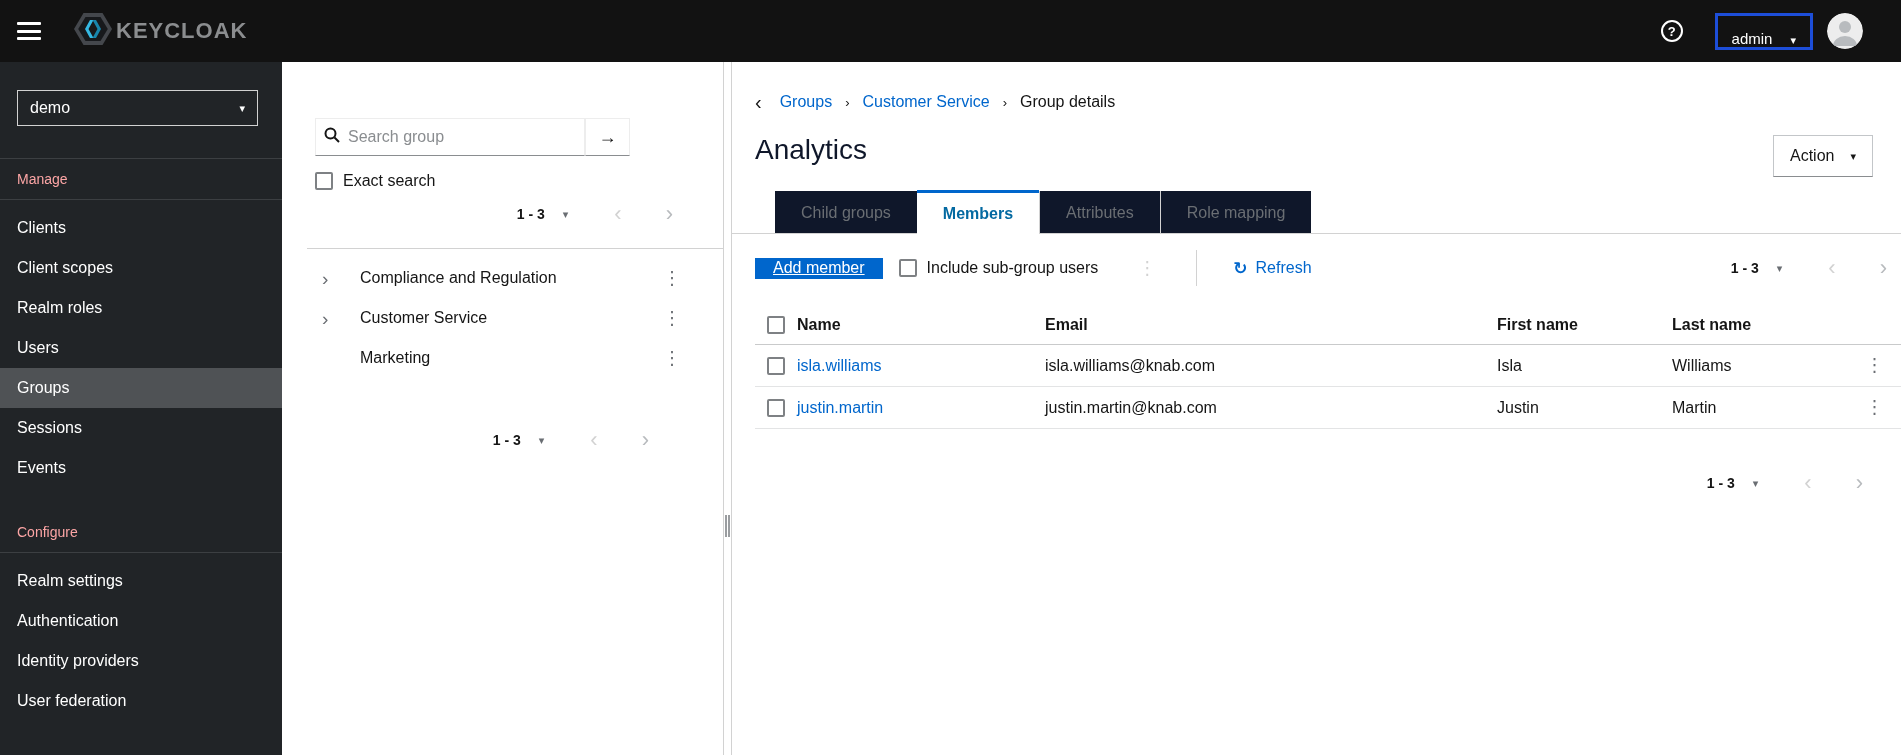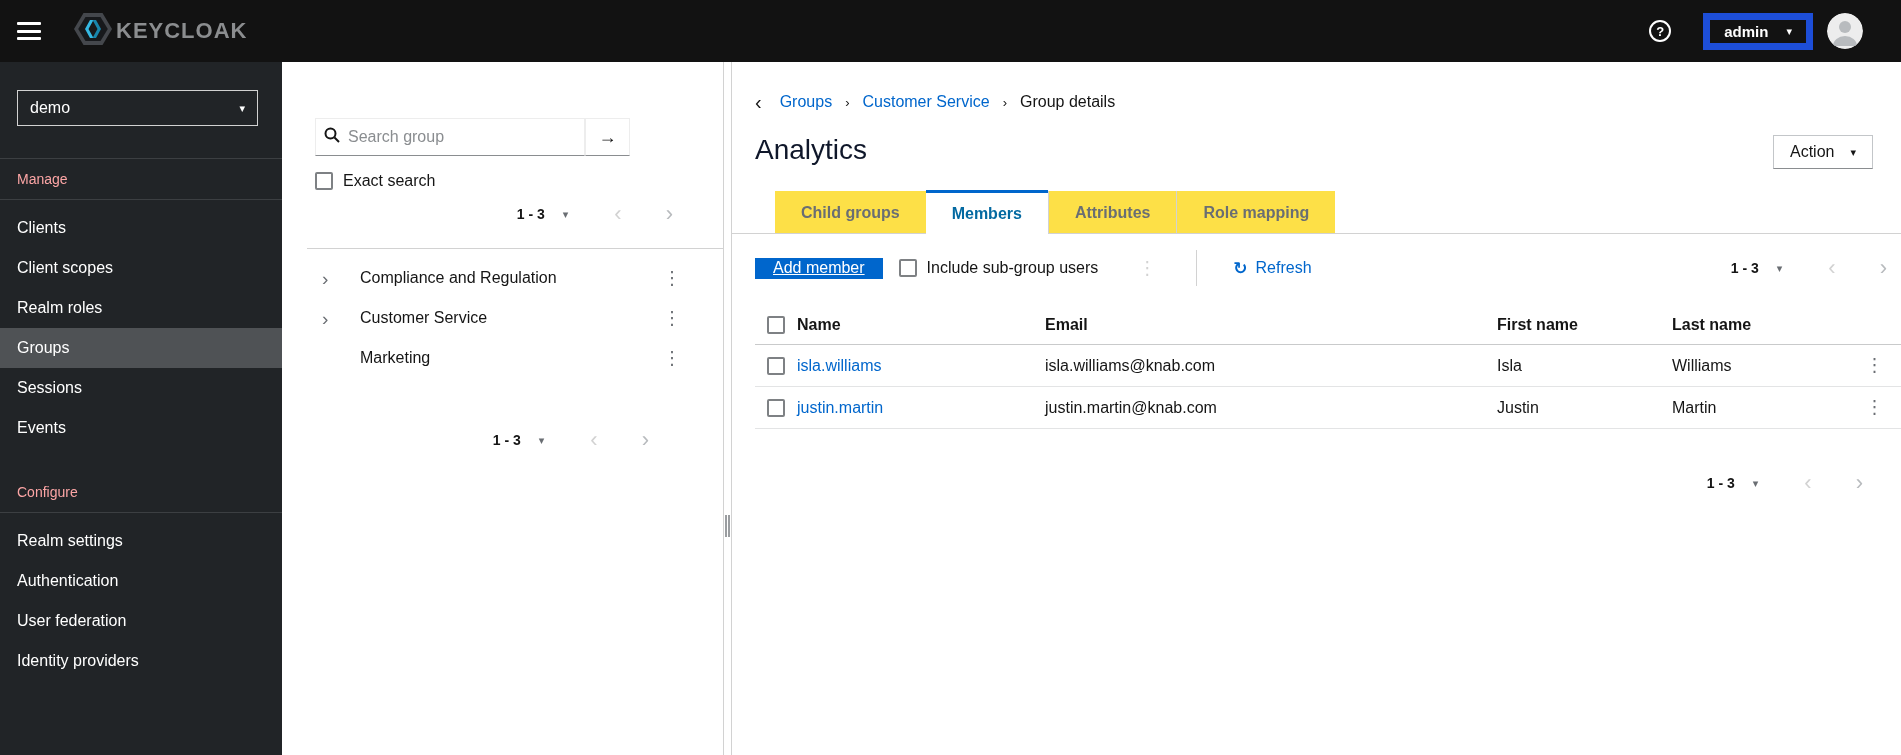--- a/index.html
+++ b/index.html
@@ -12,22 +12,22 @@
     background:#121212; display:flex; align-items:center; }
   .hamburger { margin-left:17px; width:24px; height:18px; display:flex; flex-direction:column;
     justify-content:space-between; cursor:pointer; }
   .hamburger span { display:block; height:3px; background:#fff; border-radius:1px; }
   .brand { display:flex; align-items:center; margin-left:33px; }
   .brand-text { font-size:22px; font-weight:bold; color:#8b8d8f; letter-spacing:1px; margin-left:4px; }
   .masthead-spacer { flex:1; }
   .help-icon { width:22px; height:22px; border:2px solid #fff; border-radius:50%;
     color:#fff; font-size:13px; font-weight:bold; display:flex; align-items:center;
     justify-content:center; margin-right:32px; cursor:pointer; }
-  .user-dropdown { height:37px; border:7px solid #1d4ed8; color:#fff; font-size:15px;
-    display:flex; align-items:center; padding:0 14px; margin-right:14px; cursor:pointer;font-weight:bold; }
+  .user-dropdown { height:37px; border:3px solid #1d4ed8; color:#fff; font-size:15px;
+    display:flex; align-items:flex-end; padding:0 14px; margin-right:14px; cursor:pointer; }
   .user-dropdown .caret { margin-left:18px; font-size:11px; color:#fff; }
   .avatar { width:36px; height:36px; border-radius:50%; overflow:hidden; margin-right:38px;
     cursor:pointer; flex:none; }
 
   
   .sidebar { position:absolute; left:0; top:62px; width:282px; height:693px; background:#212427; }
   .realm-select { margin:28px 20px 0 17px; width:241px; height:36px; border:1px solid #d2d2d2;
     display:flex; align-items:center; color:#fff; font-size:16px; padding:0 12px; cursor:pointer; }
   .realm-select .caret { margin-left:auto; font-size:11px; color:#fff; }
   .nav-sep { border-top:1px solid #3c3f42; margin-top:32px; }
@@ -82,31 +82,31 @@
 
   
   .main { position:absolute; left:732px; top:62px; width:1169px; height:693px; background:#fff;
     padding-left:23px; }
   .breadcrumb { display:flex; align-items:center; margin-top:30px; font-size:16px; }
   .bc-back { font-size:20px; color:#151515; margin-right:18px; cursor:pointer; line-height:1; }
   .bc-link { color:#0066cc; text-decoration:none; cursor:pointer; }
   .bc-sep { margin:0 13px; font-size:13px; color:#151515; }
   .bc-current { color:#151515; }
   .page-title { margin-top:22px; font-size:28px; font-weight:500; line-height:32px; color:#0f172a; }
-  .action-btn { position:absolute; top:73px; right:28px; height:34px; background:#fff;
+  .action-btn { position:absolute; top:73px; right:28px; height:42px; background:#fff;
     border:1px solid #c3c6c9; border-bottom-color:#8a8d90; font-size:16px; color:#151515;
     display:flex; align-items:center; padding:0 16px; cursor:pointer; }
   .action-btn .caret { margin-left:16px; font-size:11px; color:#151515; }
 
   .tabs { position:relative; display:flex; align-items:flex-end; height:44px; margin-top:24px;
     padding-left:20px; }
   .tabs::after { content:""; position:absolute; left:-23px; right:0; bottom:0; height:1px;
     background:#d2d2d2; }
-  .tab { height:43px; background:#fde047; color:#6a6e73; font-size:16px; display:flex;
-    align-items:center; padding:0 26px; cursor:pointer;font-weight:bold; }
+  .tab { height:43px; background:#0f172a; color:#6a6e73; font-size:16px; display:flex;
+    align-items:center; padding:0 26px; cursor:pointer; }
   .tab + .tab:not(.active) { border-left:1px solid #d2d2d2; }
   .tab.active { position:relative; z-index:1; height:44px; background:#fff; color:#0369a1;
     font-weight:bold; border-top:3px solid #0066cc; }
 
   .toolbar { display:flex; align-items:center; padding:16px 0; }
   .btn-primary { height:21px; background:#0066cc; color:#fff; border:none; font-size:16px;
     padding:0 18px; cursor:pointer; font-family:inherit;text-decoration:underline; }
   .toolbar .checkbox { margin-left:16px; }
   .toolbar-check-label { margin-left:10px; font-size:16px; cursor:pointer; }
   .toolbar-kebab { margin-left:40px; color:#d2d2d2; font-size:18px; cursor:pointer; line-height:1; }
@@ -172,30 +172,31 @@
     <div class="realm-select">
       <span>demo</span>
       <span class="caret">▾</span>
     </div>
     <div class="nav-sep"></div>
     <div class="nav-title">Manage</div>
     <ul class="nav-list">
       <li>Clients</li>
       <li>Client scopes</li>
       <li>Realm roles</li>
+      <li>Users</li>
       <li class="active">Groups</li>
       <li>Sessions</li>
       <li>Events</li>
     </ul>
     <div class="nav-title configure">Configure</div>
     <ul class="nav-list">
       <li>Realm settings</li>
       <li>Authentication</li>
+      <li>Identity providers</li>
       <li>User federation</li>
-      <li>Identity providers</li>
     </ul>
   </div>
 
   <div class="group-panel">
     <div class="search-row">
       <div class="search-box">
         <span>
           <svg width="16" height="16" viewBox="0 0 16 16">
             <circle cx="6.5" cy="6.5" r="5" fill="none" stroke="#151515" stroke-width="2"></circle>
             <line x1="10.5" y1="10.5" x2="15" y2="15" stroke="#151515" stroke-width="2"></line>

